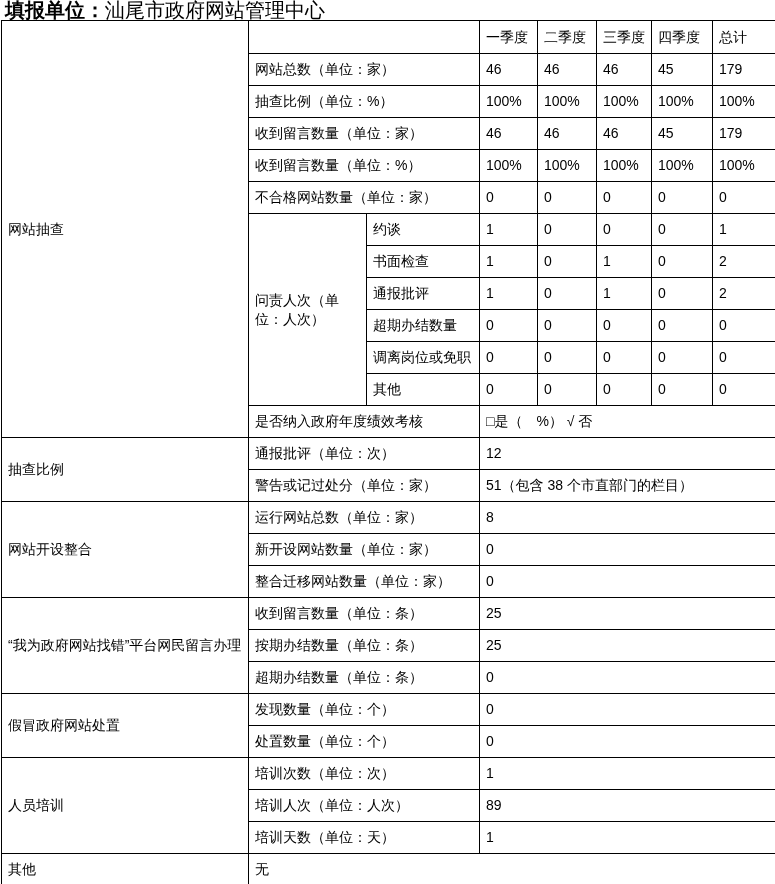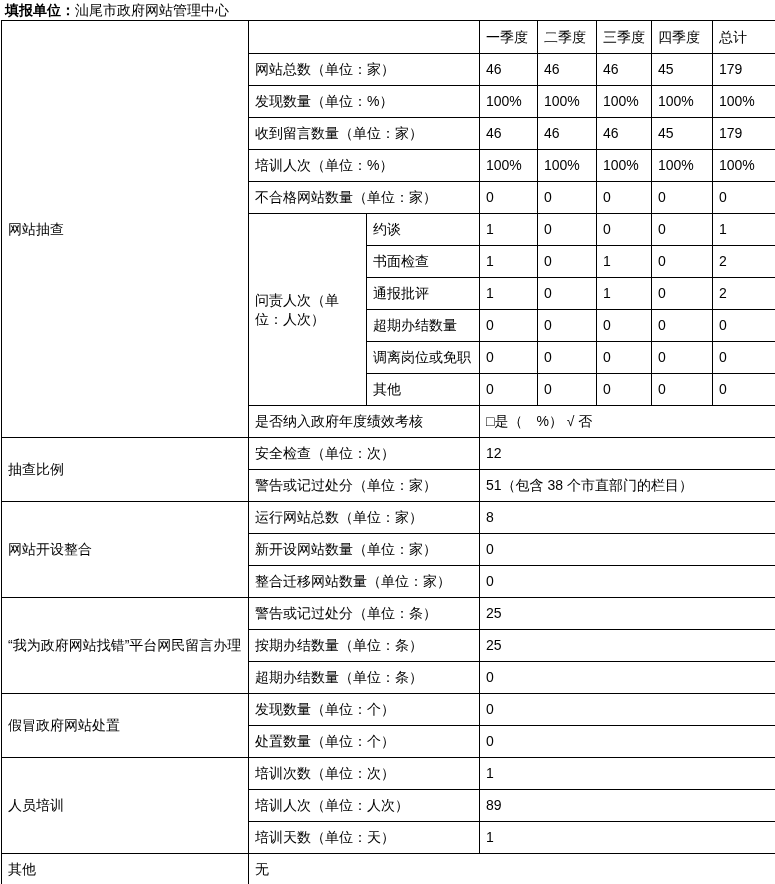--- a/index.html
+++ b/index.html
@@ -6,21 +6,21 @@
   html,body { background:#ffffff; }
   body {
     width:775px;
     font-family:"Liberation Sans","DejaVu Sans",sans-serif;
     color:#000000;
     -webkit-font-smoothing:antialiased;
   }
   .page { width:775px; }
 
   .report-title {
-    font-size:14px;
+    font-size:20px;
     line-height:18px;
     padding:1px 0 2px 5px;
     height:20px;
     white-space:nowrap;
   }
   .report-title .bold { font-weight:bold; }
 
   table.report {
     border-collapse:collapse;
     table-layout:fixed;
@@ -76,37 +76,37 @@
 
     <tr class="r">
       <td colspan="2">网站总数（单位：家）</td>
       <td>46</td>
       <td>46</td>
       <td>46</td>
       <td>45</td>
       <td>179</td>
     </tr>
     <tr class="r">
-      <td colspan="2">发现数量（单位：%）</td>
+      <td colspan="2">抽查比例（单位：%）</td>
       <td>100%</td>
       <td>100%</td>
       <td>100%</td>
       <td>100%</td>
       <td>100%</td>
     </tr>
     <tr class="r">
       <td colspan="2">收到留言数量（单位：家）</td>
       <td>46</td>
       <td>46</td>
       <td>46</td>
       <td>45</td>
       <td>179</td>
     </tr>
     <tr class="r">
-      <td colspan="2">培训人次（单位：%）</td>
+      <td colspan="2">收到留言数量（单位：%）</td>
       <td>100%</td>
       <td>100%</td>
       <td>100%</td>
       <td>100%</td>
       <td>100%</td>
     </tr>
     <tr class="r">
       <td colspan="2">不合格网站数量（单位：家）</td>
       <td>0</td>
       <td>0</td>
@@ -165,21 +165,21 @@
       <td>0</td>
     </tr>
 
     <tr class="r">
       <td colspan="2">是否纳入政府年度绩效考核</td>
       <td colspan="5">□是（　%）  √ 否</td>
     </tr>
 
     <tr class="r">
       <td class="cat" rowspan="2">抽查比例</td>
-      <td colspan="2">安全检查（单位：次）</td>
+      <td colspan="2">通报批评（单位：次）</td>
       <td colspan="5">12</td>
     </tr>
     <tr class="r">
       <td colspan="2">警告或记过处分（单位：家）</td>
       <td colspan="5">51（包含 38 个市直部门的栏目）</td>
     </tr>
 
     <tr class="r">
       <td class="cat" rowspan="3">网站开设整合</td>
       <td colspan="2">运行网站总数（单位：家）</td>
@@ -189,21 +189,21 @@
       <td colspan="2">新开设网站数量（单位：家）</td>
       <td colspan="5">0</td>
     </tr>
     <tr class="r">
       <td colspan="2">整合迁移网站数量（单位：家）</td>
       <td colspan="5">0</td>
     </tr>
 
     <tr class="r">
       <td class="cat" rowspan="3">“我为政府网站找错”平台网民留言办理</td>
-      <td colspan="2">警告或记过处分（单位：条）</td>
+      <td colspan="2">收到留言数量（单位：条）</td>
       <td colspan="5">25</td>
     </tr>
     <tr class="r">
       <td colspan="2">按期办结数量（单位：条）</td>
       <td colspan="5">25</td>
     </tr>
     <tr class="r">
       <td colspan="2">超期办结数量（单位：条）</td>
       <td colspan="5">0</td>
     </tr>

